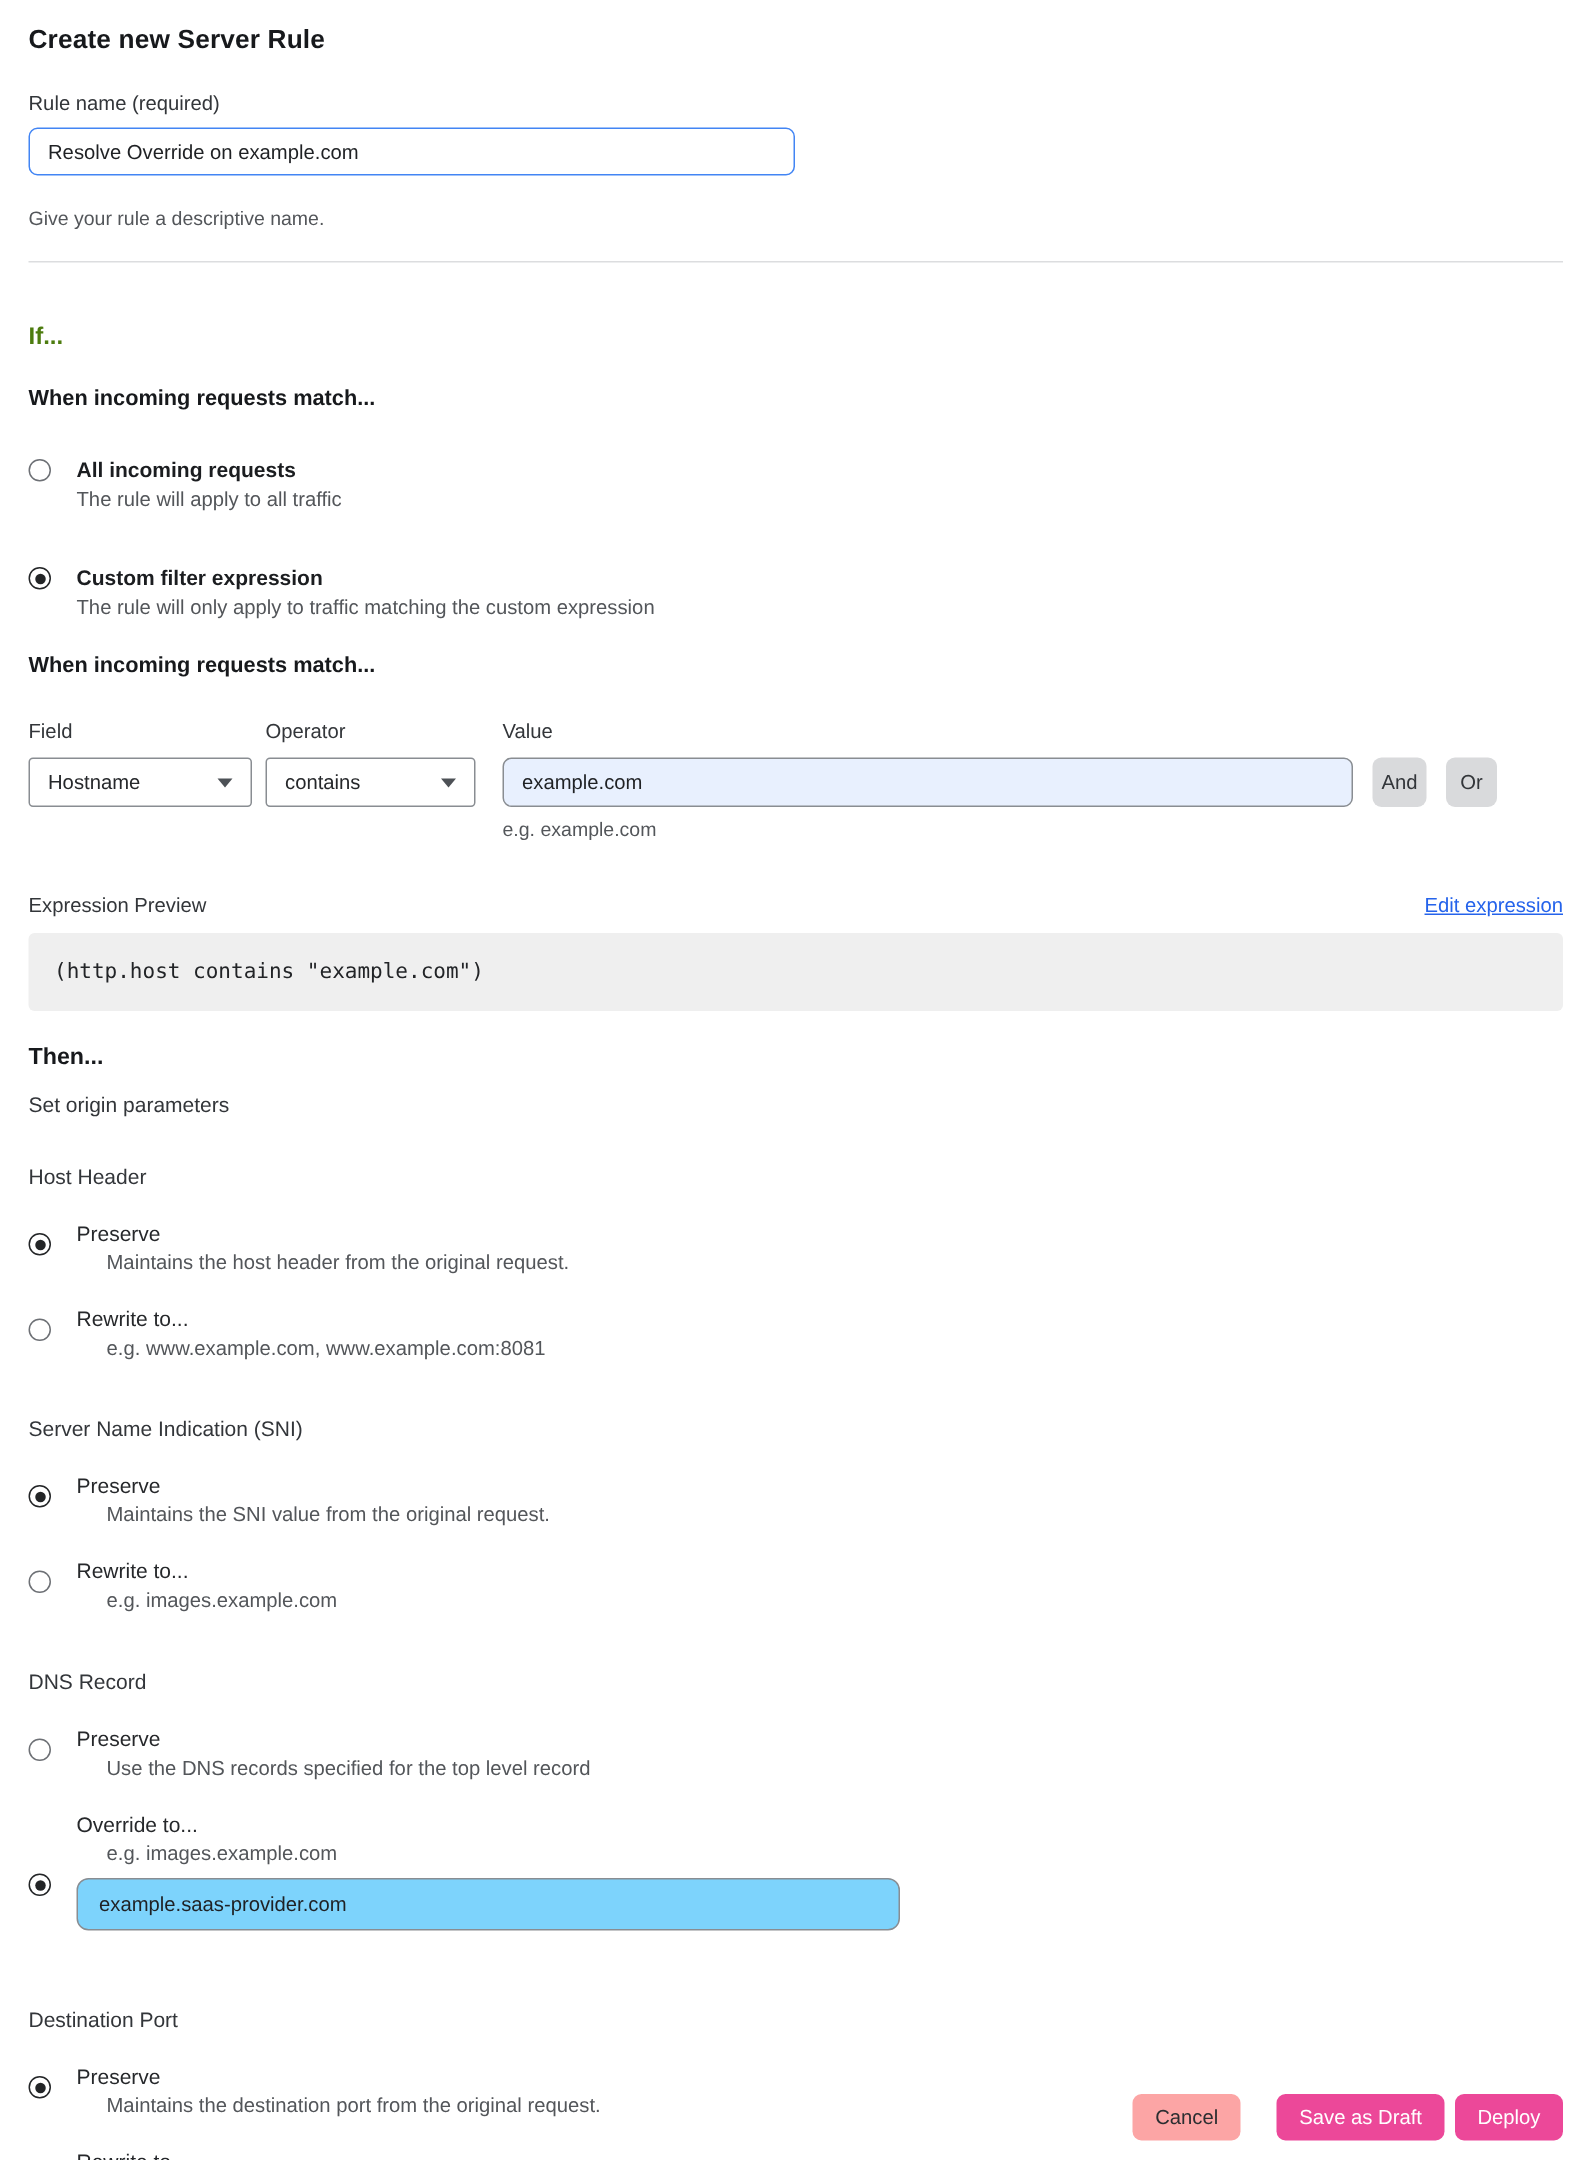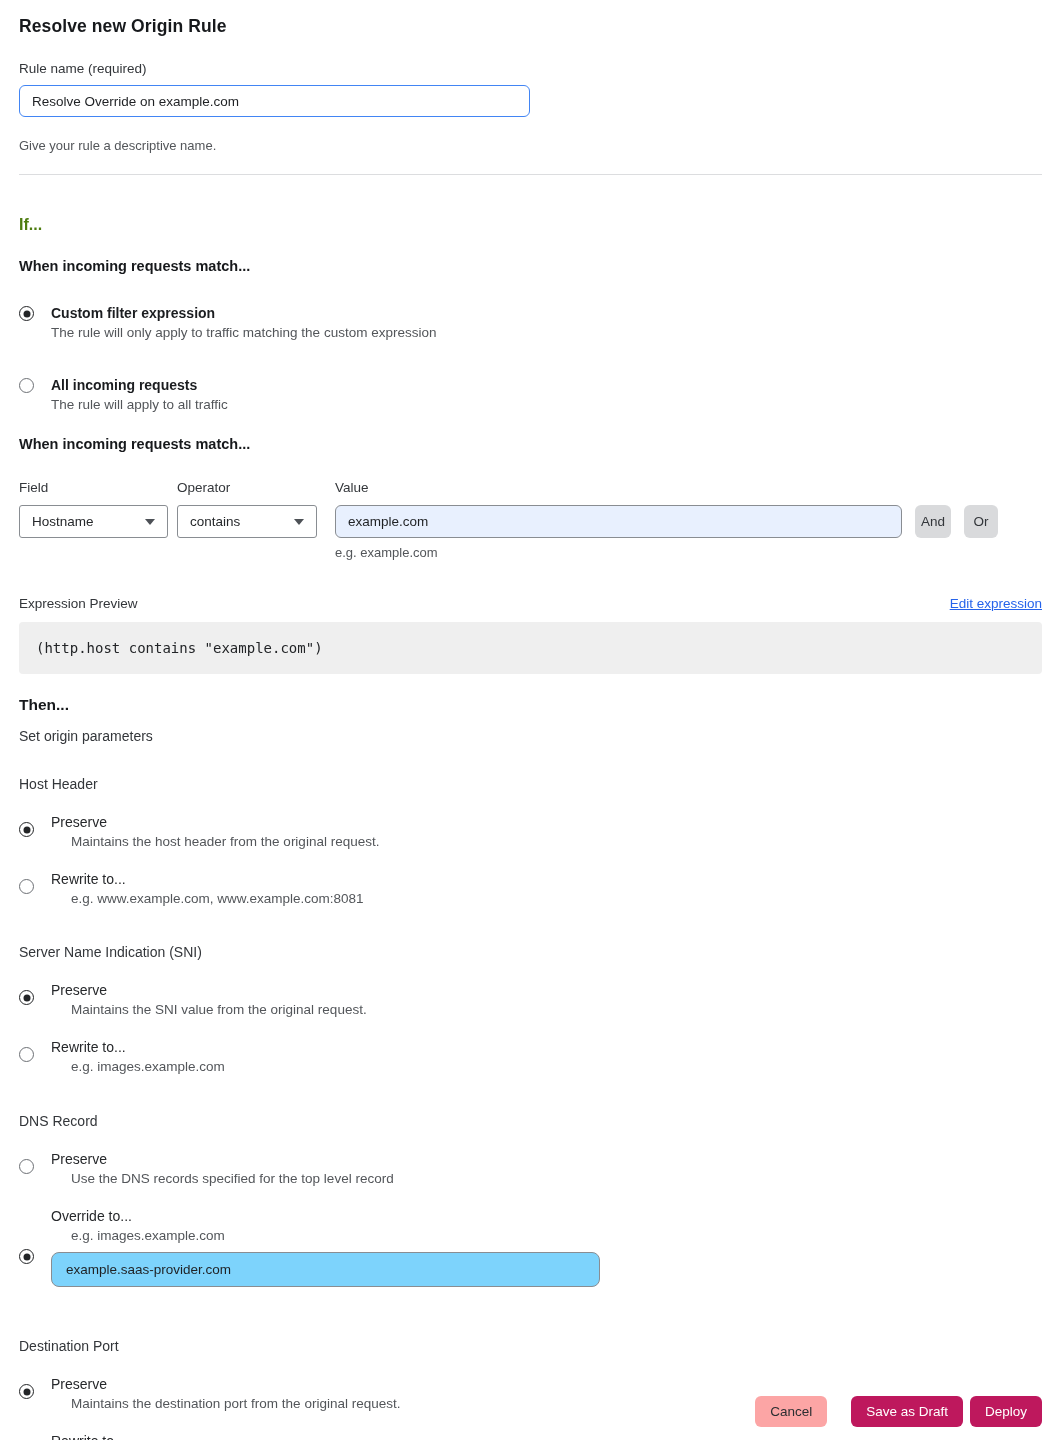--- a/index.html
+++ b/index.html
@@ -109,53 +109,53 @@
 
   .footer {
     position: absolute; left: 0; top: 1396px; width: 1042px;
     display: flex; justify-content: flex-end; gap: 6px;
   }
   .btn {
     height: 31px; border: none; border-radius: 6px; font-size: 13.5px;
     font-family: "Liberation Sans", sans-serif; cursor: pointer; padding: 0 15px;
   }
   .btn-gray { background: #fca5a5; color: #2b2e31; margin-right: 17px; }
-  .btn-blue { background: #be185d; color: #ffffff; }
+  .btn-blue { background: #ec4899; color: #ffffff; }
   .btn + .btn { margin-left: 1px; }
 </style>
 </head>
 <body>
 
 <div class="page">
   <div class="content">
 
-    <h1 class="page-title">Resolve new Origin Rule</h1>
+    <h1 class="page-title">Create new Server Rule</h1>
 
     <div class="field-label">Rule name (required)</div>
     <input class="rule-input" type="text" value="Resolve Override on example.com" style="">
     <div class="help-text">Give your rule a descriptive name.</div>
 
     <hr class="divider">
 
     <div class="if-heading">If...</div>
     <div class="match-heading">When incoming requests match...</div>
 
     <div class="group1">
       <div class="radio-row">
+        <span class="radio-outer"></span>
+        <div class="radio-body">
+          <div class="radio-label bold">All incoming requests</div>
+          <div class="radio-desc">The rule will apply to all traffic</div>
+        </div>
+      </div>
+      <div class="radio-row">
         <span class="radio-outer checked"></span>
         <div class="radio-body">
           <div class="radio-label bold">Custom filter expression</div>
           <div class="radio-desc">The rule will only apply to traffic matching the custom expression</div>
-        </div>
-      </div>
-      <div class="radio-row">
-        <span class="radio-outer"></span>
-        <div class="radio-body">
-          <div class="radio-label bold">All incoming requests</div>
-          <div class="radio-desc">The rule will apply to all traffic</div>
         </div>
       </div>
     </div>
 
     <div class="match-heading">When incoming requests match...</div>
 
     <div class="builder-labels">
       <div class="col-label">Field</div>
       <div class="col-label">Operator</div>
       <div class="col-label">Value</div>

